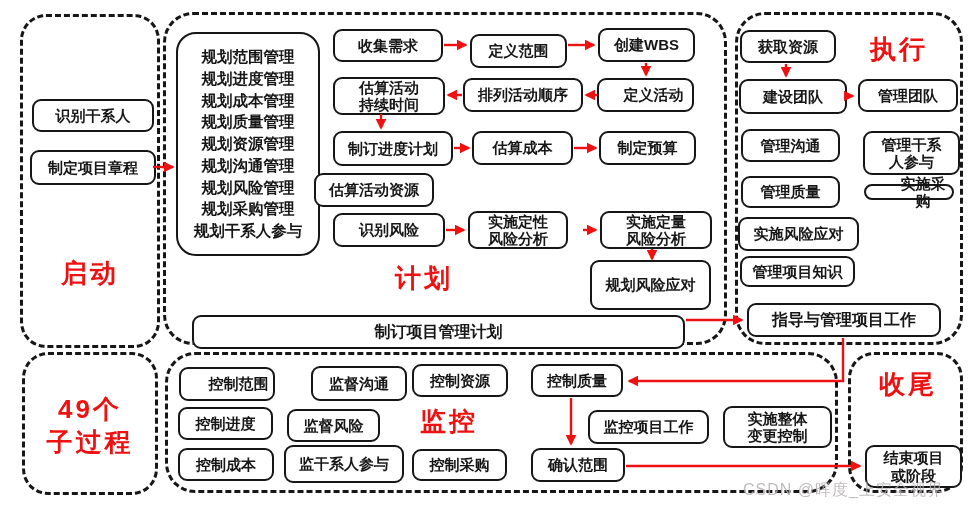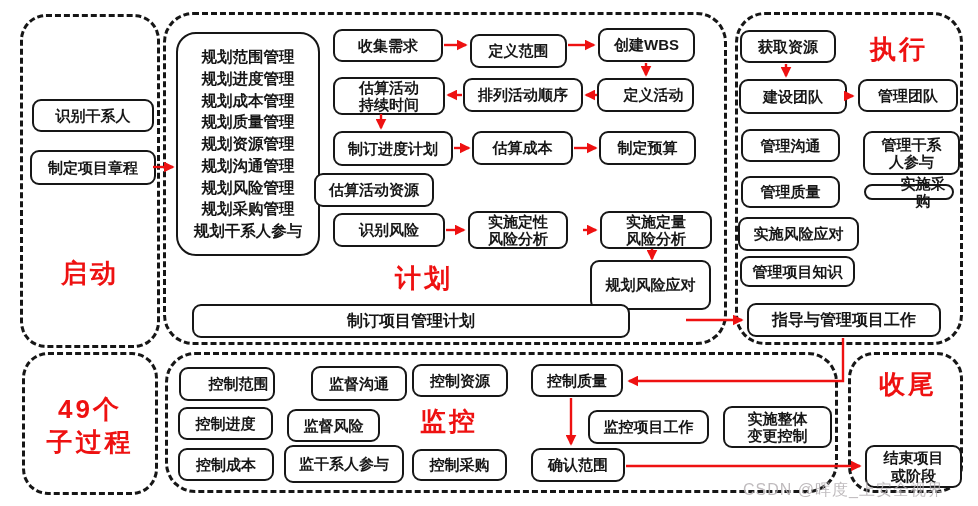--- a/index.html
+++ b/index.html
@@ -64,21 +64,21 @@
     <div class="node" style="left:167px;top:116px;width:120px;height:35px;">制订进度计划</div>
     <div class="node" style="left:306px;top:116px;width:101px;height:34px;">估算成本</div>
     <div class="node" style="left:433px;top:116px;width:97px;height:34px;">制定预算</div>
     <div class="node" style="left:148px;top:158px;width:120px;height:34px;">估算活动资源</div>
     <div class="node" style="left:167px;top:198px;width:112px;height:34px;">识别风险</div>
     <div class="node" style="left:302px;top:196px;width:100px;height:38px;">实施定性
 风险分析</div>
     <div class="node" style="left:434px;top:196px;width:112px;height:38px;">实施定量
 风险分析</div>
     <div class="node" style="left:424px;top:245px;width:121px;height:50px;">规划风险应对</div>
-    <div class="node" style="left:26px;top:289px;width:438px;height:34px;font-size:16px;">制订项目管理计划</div>
+    <div class="node" style="left:26px;top:300px;width:493px;height:34px;font-size:16px;">制订项目管理计划</div>
     <div class="glabel" style="left:226px;top:247px;width:64px;">计划</div>
   </div>
 
   <div class="dashed" style="left:735px;top:12px;width:228px;height:333px;border-radius:30px;">
     <div class="node" style="left:2px;top:15px;width:96px;height:33px;">获取资源</div>
     <div class="glabel" style="left:118px;top:18px;width:86px;">执行</div>
     <div class="node" style="left:1px;top:64px;width:108px;height:35px;">建设团队</div>
     <div class="node" style="left:120px;top:64px;width:100px;height:33px;">管理团队</div>
     <div class="node" style="left:3px;top:114px;width:99px;height:33px;">管理沟通</div>
     <div class="node" style="left:125px;top:116px;width:97px;height:44px;">管理干系

